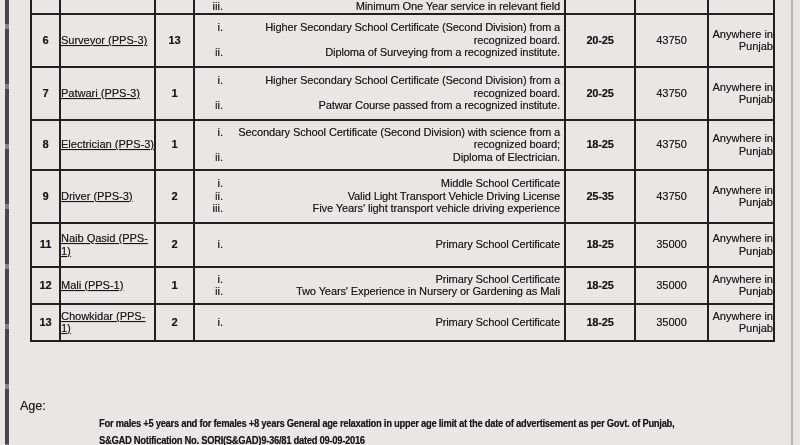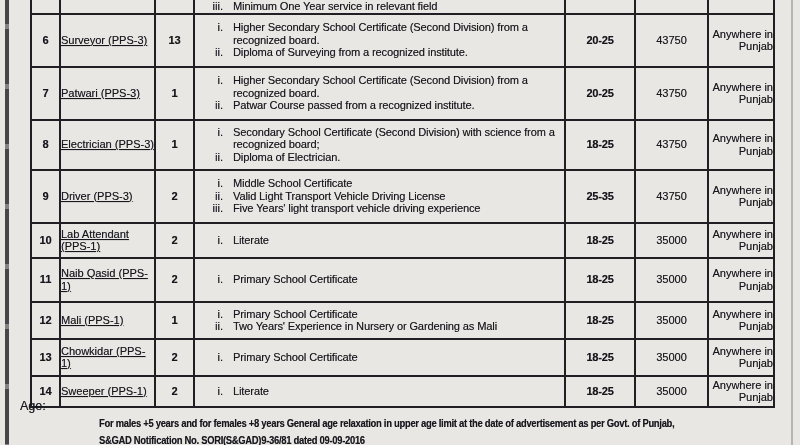--- a/index.html
+++ b/index.html
@@ -42,21 +42,21 @@
   td.c-sr   { text-align:center; font-weight:bold; }
   td.c-post { padding:1px 2px 1px 5px;text-decoration:underline; }
   td.c-count{ text-align:center; font-weight:bold; }
   td.c-qual { padding:1px 0;border-radius:6px; }
   td.c-age  { text-align:center; font-weight:bold; letter-spacing:-0.2px; }
   td.c-sal  { text-align:center; font-weight:normal; }
   td.c-loc  { text-align:right; padding:0 5px; }
 
   .q  { display:flex; align-items:flex-start; }
   .qn { flex:0 0 28px; text-align:right; }
-  .qt { flex:1 1 auto; padding-left:10px; padding-right:4px; letter-spacing:-0.1px; }
+  .qt { flex:1 1 auto; padding-left:10px; padding-right:4px; letter-spacing:-0.1px;text-align:right; }
 
   
   .age-heading {
     position:absolute; left:20px; top:399px;
     font-size:12.5px; font-weight:normal;
   }
   .foot-line {
     position:absolute; left:99px;
     font-size:11px; font-weight:bold; letter-spacing:-0.3px;
     white-space:nowrap;
@@ -171,34 +171,20 @@
       <div class="q">
         <span class="qn">iii.</span>
         <span class="qt">Five Years' light transport vehicle driving experience</span>
       </div>
     </td>
     <td class="c-age">25-35</td>
     <td class="c-sal">43750</td>
     <td class="c-loc">Anywhere in Punjab</td>
   </tr>
 
-  <tr class="h5">
-    <td class="c-sr">10</td>
-    <td class="c-post">Lab Attendant (PPS-1)</td>
-    <td class="c-count">2</td>
-    <td class="c-qual">
-      <div class="q">
-        <span class="qn">i.</span>
-        <span class="qt">Literate</span>
-      </div>
-    </td>
-    <td class="c-age">18-25</td>
-    <td class="c-sal">35000</td>
-    <td class="c-loc">Anywhere in Punjab</td>
-  </tr>
 
   <tr class="h6">
     <td class="c-sr">11</td>
     <td class="c-post">Naib Qasid (PPS-1)</td>
     <td class="c-count">2</td>
     <td class="c-qual">
       <div class="q">
         <span class="qn">i.</span>
         <span class="qt">Primary School Certificate</span>
       </div>
@@ -235,33 +221,19 @@
       <div class="q">
         <span class="qn">i.</span>
         <span class="qt">Primary School Certificate</span>
       </div>
     </td>
     <td class="c-age">18-25</td>
     <td class="c-sal">35000</td>
     <td class="c-loc">Anywhere in Punjab</td>
   </tr>
 
-  <tr class="h9">
-    <td class="c-sr">14</td>
-    <td class="c-post">Sweeper (PPS-1)</td>
-    <td class="c-count">2</td>
-    <td class="c-qual">
-      <div class="q">
-        <span class="qn">i.</span>
-        <span class="qt">Literate</span>
-      </div>
-    </td>
-    <td class="c-age">18-25</td>
-    <td class="c-sal">35000</td>
-    <td class="c-loc">Anywhere in Punjab</td>
-  </tr>
 
   </tbody>
 </table>
 
 <div class="age-heading">Age:</div>
 <div class="foot-line fl1">For males +5 years and for females +8 years General age relaxation in upper age limit at the date of advertisement as per Govt. of Punjab,</div>
 <div class="foot-line fl2">S&amp;GAD Notification No. SORI(S&amp;GAD)9-36/81 dated 09-09-2016</div>
 
 </body></html>

